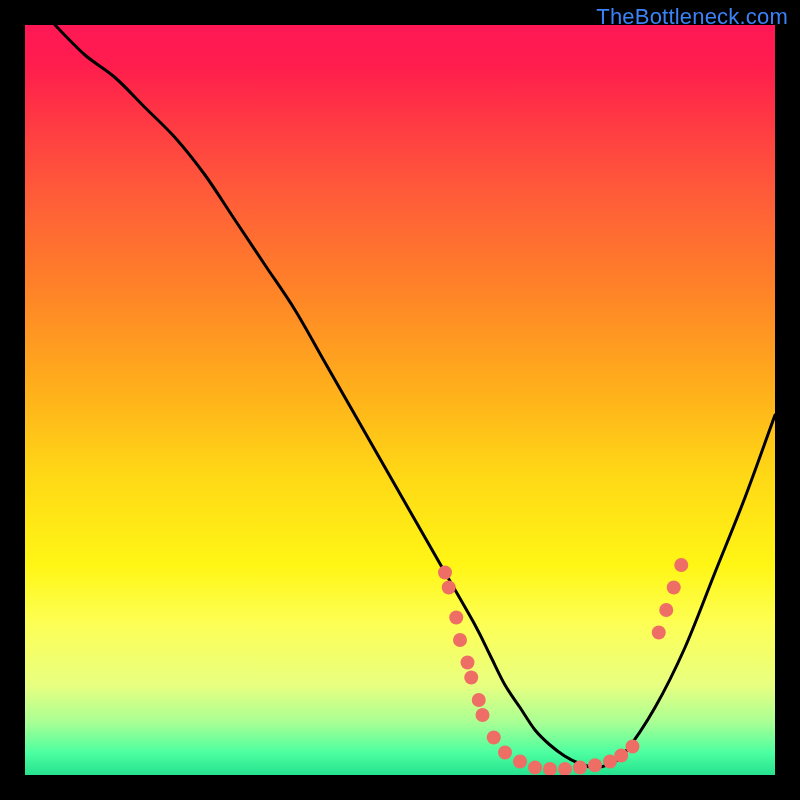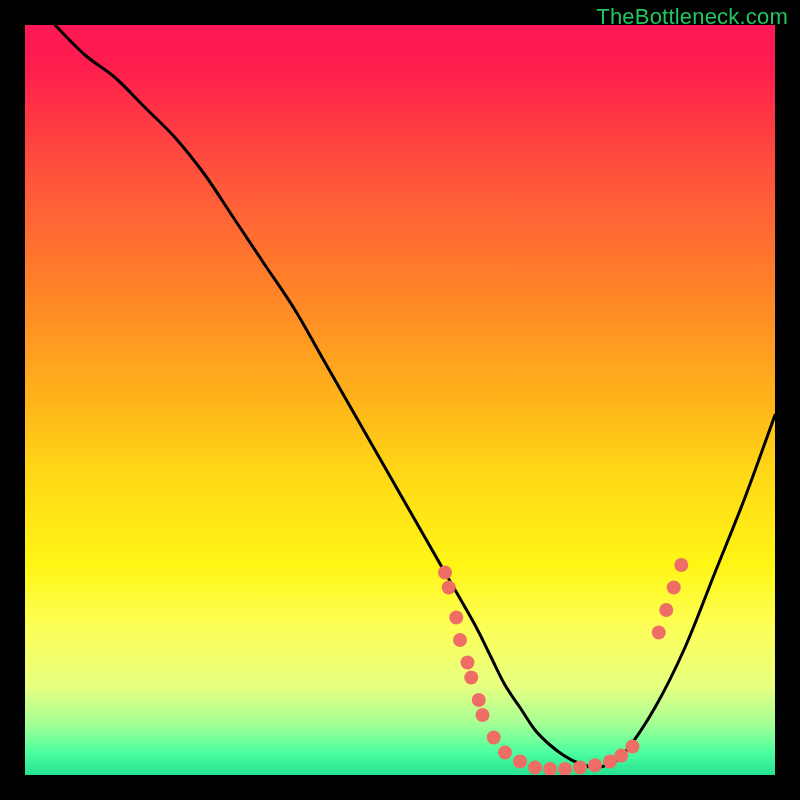--- a/index.html
+++ b/index.html
@@ -7,21 +7,21 @@
     width: 800px;
     height: 800px;
     background: #000;
     position: relative;
     font-family: Arial, sans-serif;
   }
   .watermark {
     position: absolute;
     top: 4px;
     right: 12px;
-    color: #22c55e;
+    color: #3b82f6;
     font-size: 22px;
     font-weight: 500;
     z-index: 10;
     letter-spacing: 0.2px;
   }
   .plot-area {
     position: absolute;
     left: 25px;
     top: 25px;
     width: 750px;

